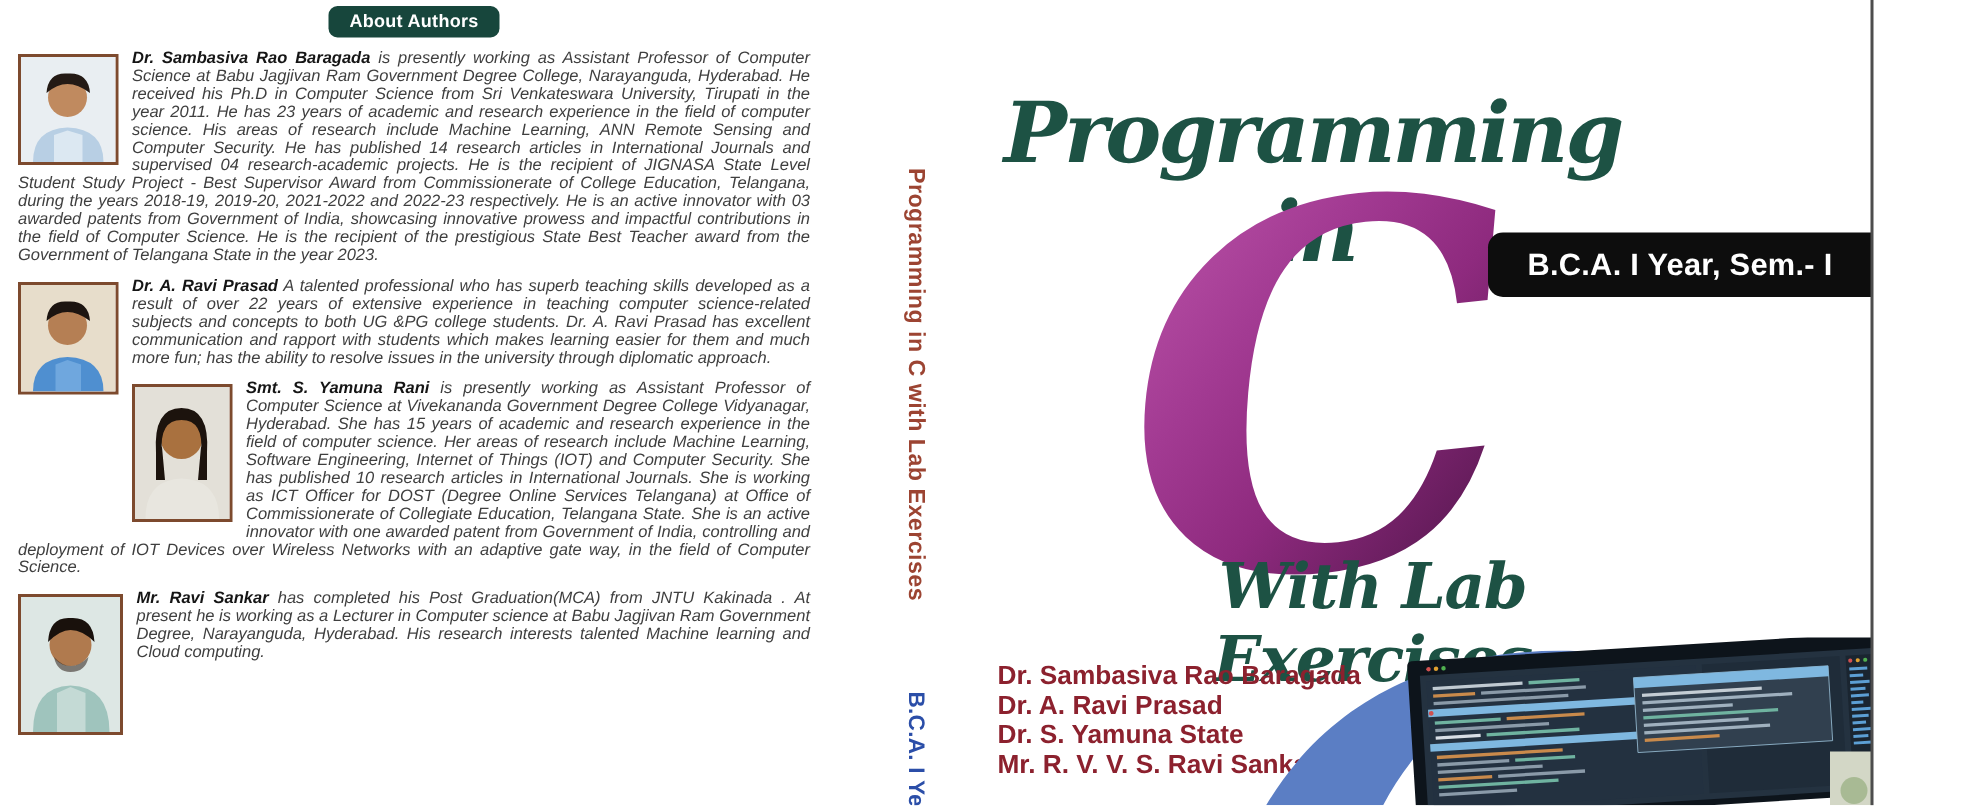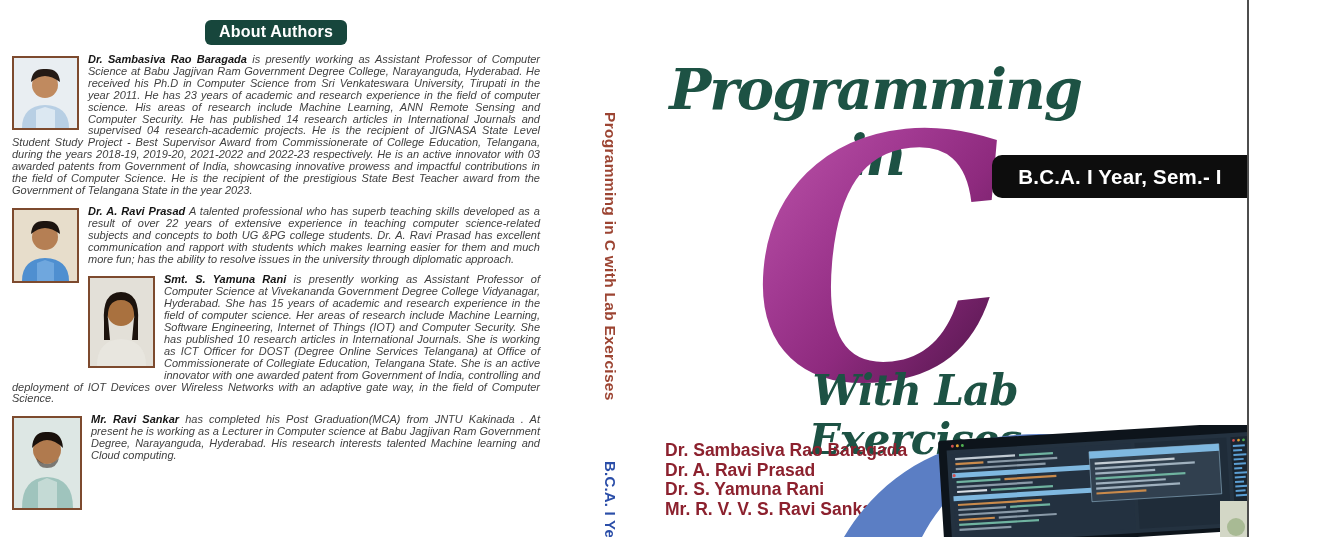--- a/index.html
+++ b/index.html
@@ -13,22 +13,22 @@
     --badge-black:#0d0d0d;
     --body-text:#3f3f3f;
   }
   *{box-sizing:border-box;margin:0;padding:0;}
   html,body{background:#ffffff;}
   body{font-family:"Liberation Sans",sans-serif;}
   .page{position:relative;width:1325px;height:537px;background:#fff;overflow:hidden;}
 
   
   .back-cover{position:absolute;left:0;top:0;width:578px;height:537px;padding:4px 38px 0 12px;}
-  .about-pill{display:block;margin:16px auto 9px auto;width:fit-content;background:var(--header-green);
-    color:#fff;font-weight:bold;font-size:16px;padding:3px 14px 4px 14px;border-radius:6px;letter-spacing:.2px;}
+  .about-pill{display:block;margin:0 auto 9px auto;width:fit-content;background:var(--header-green);
+    color:#fff;font-weight:bold;font-size:12px;padding:3px 14px 4px 14px;border-radius:6px;letter-spacing:.2px;}
   .author-block{margin-bottom:9px;overflow:visible;font-style:italic;}
   .author-block p{font-size:11px;line-height:11.9px;color:var(--body-text);text-align:justify;}
   .author-name{font-weight:bold;color:#151515;}
   .photo{float:left;margin:2px 9px 3px 0;border:2px solid #7d4a2e;background:#fff;}
   .photo svg{display:block;}
 
   
   .spine{position:absolute;left:578px;top:0;width:64px;height:537px;display:flex;justify-content:center;}
   .spine-inner{writing-mode:vertical-rl;text-orientation:mixed;padding-top:112px;white-space:nowrap;}
   .spine-title{font-size:15.5px;font-weight:bold;color:var(--spine-red);letter-spacing:.3px;}
@@ -126,21 +126,21 @@
 
   <div class="front-cover">
     <div class="cover-title">Programming in</div>
     <div class="big-c">C</div>
     <div class="badge">B.C.A. I Year, Sem.- I</div>
     <div class="cover-subtitle">With Lab Exercises</div>
 
     <div class="cover-authors">
       <div>Dr. Sambasiva Rao Baragada</div>
       <div>Dr. A. Ravi Prasad</div>
-      <div>Dr. S. Yamuna Rani</div>
+      <div>Dr. S. Yamuna State</div>
       <div>Mr. R. V. V. S. Ravi Sankar</div>
     </div>
 
     <svg class="illustration" viewBox="0 0 410 112">
       <path d="M6,112 C56,28 144,3 228,10 C298,16 352,42 410,52 L410,76 C348,63 296,39 224,33 C150,27 108,66 84,112 Z" fill="#5b7ec4"></path>
       <g transform="translate(100,16) rotate(-3.5)">
         <rect x="0" y="0" width="318" height="108" rx="3" fill="#0d141b"></rect>
         <rect x="8" y="10" width="302" height="94" fill="#243240"></rect>
         <circle cx="14" cy="6" r="1.5" fill="#d05050"></circle>
           <circle cx="19" cy="6" r="1.5" fill="#e0a030"></circle>

